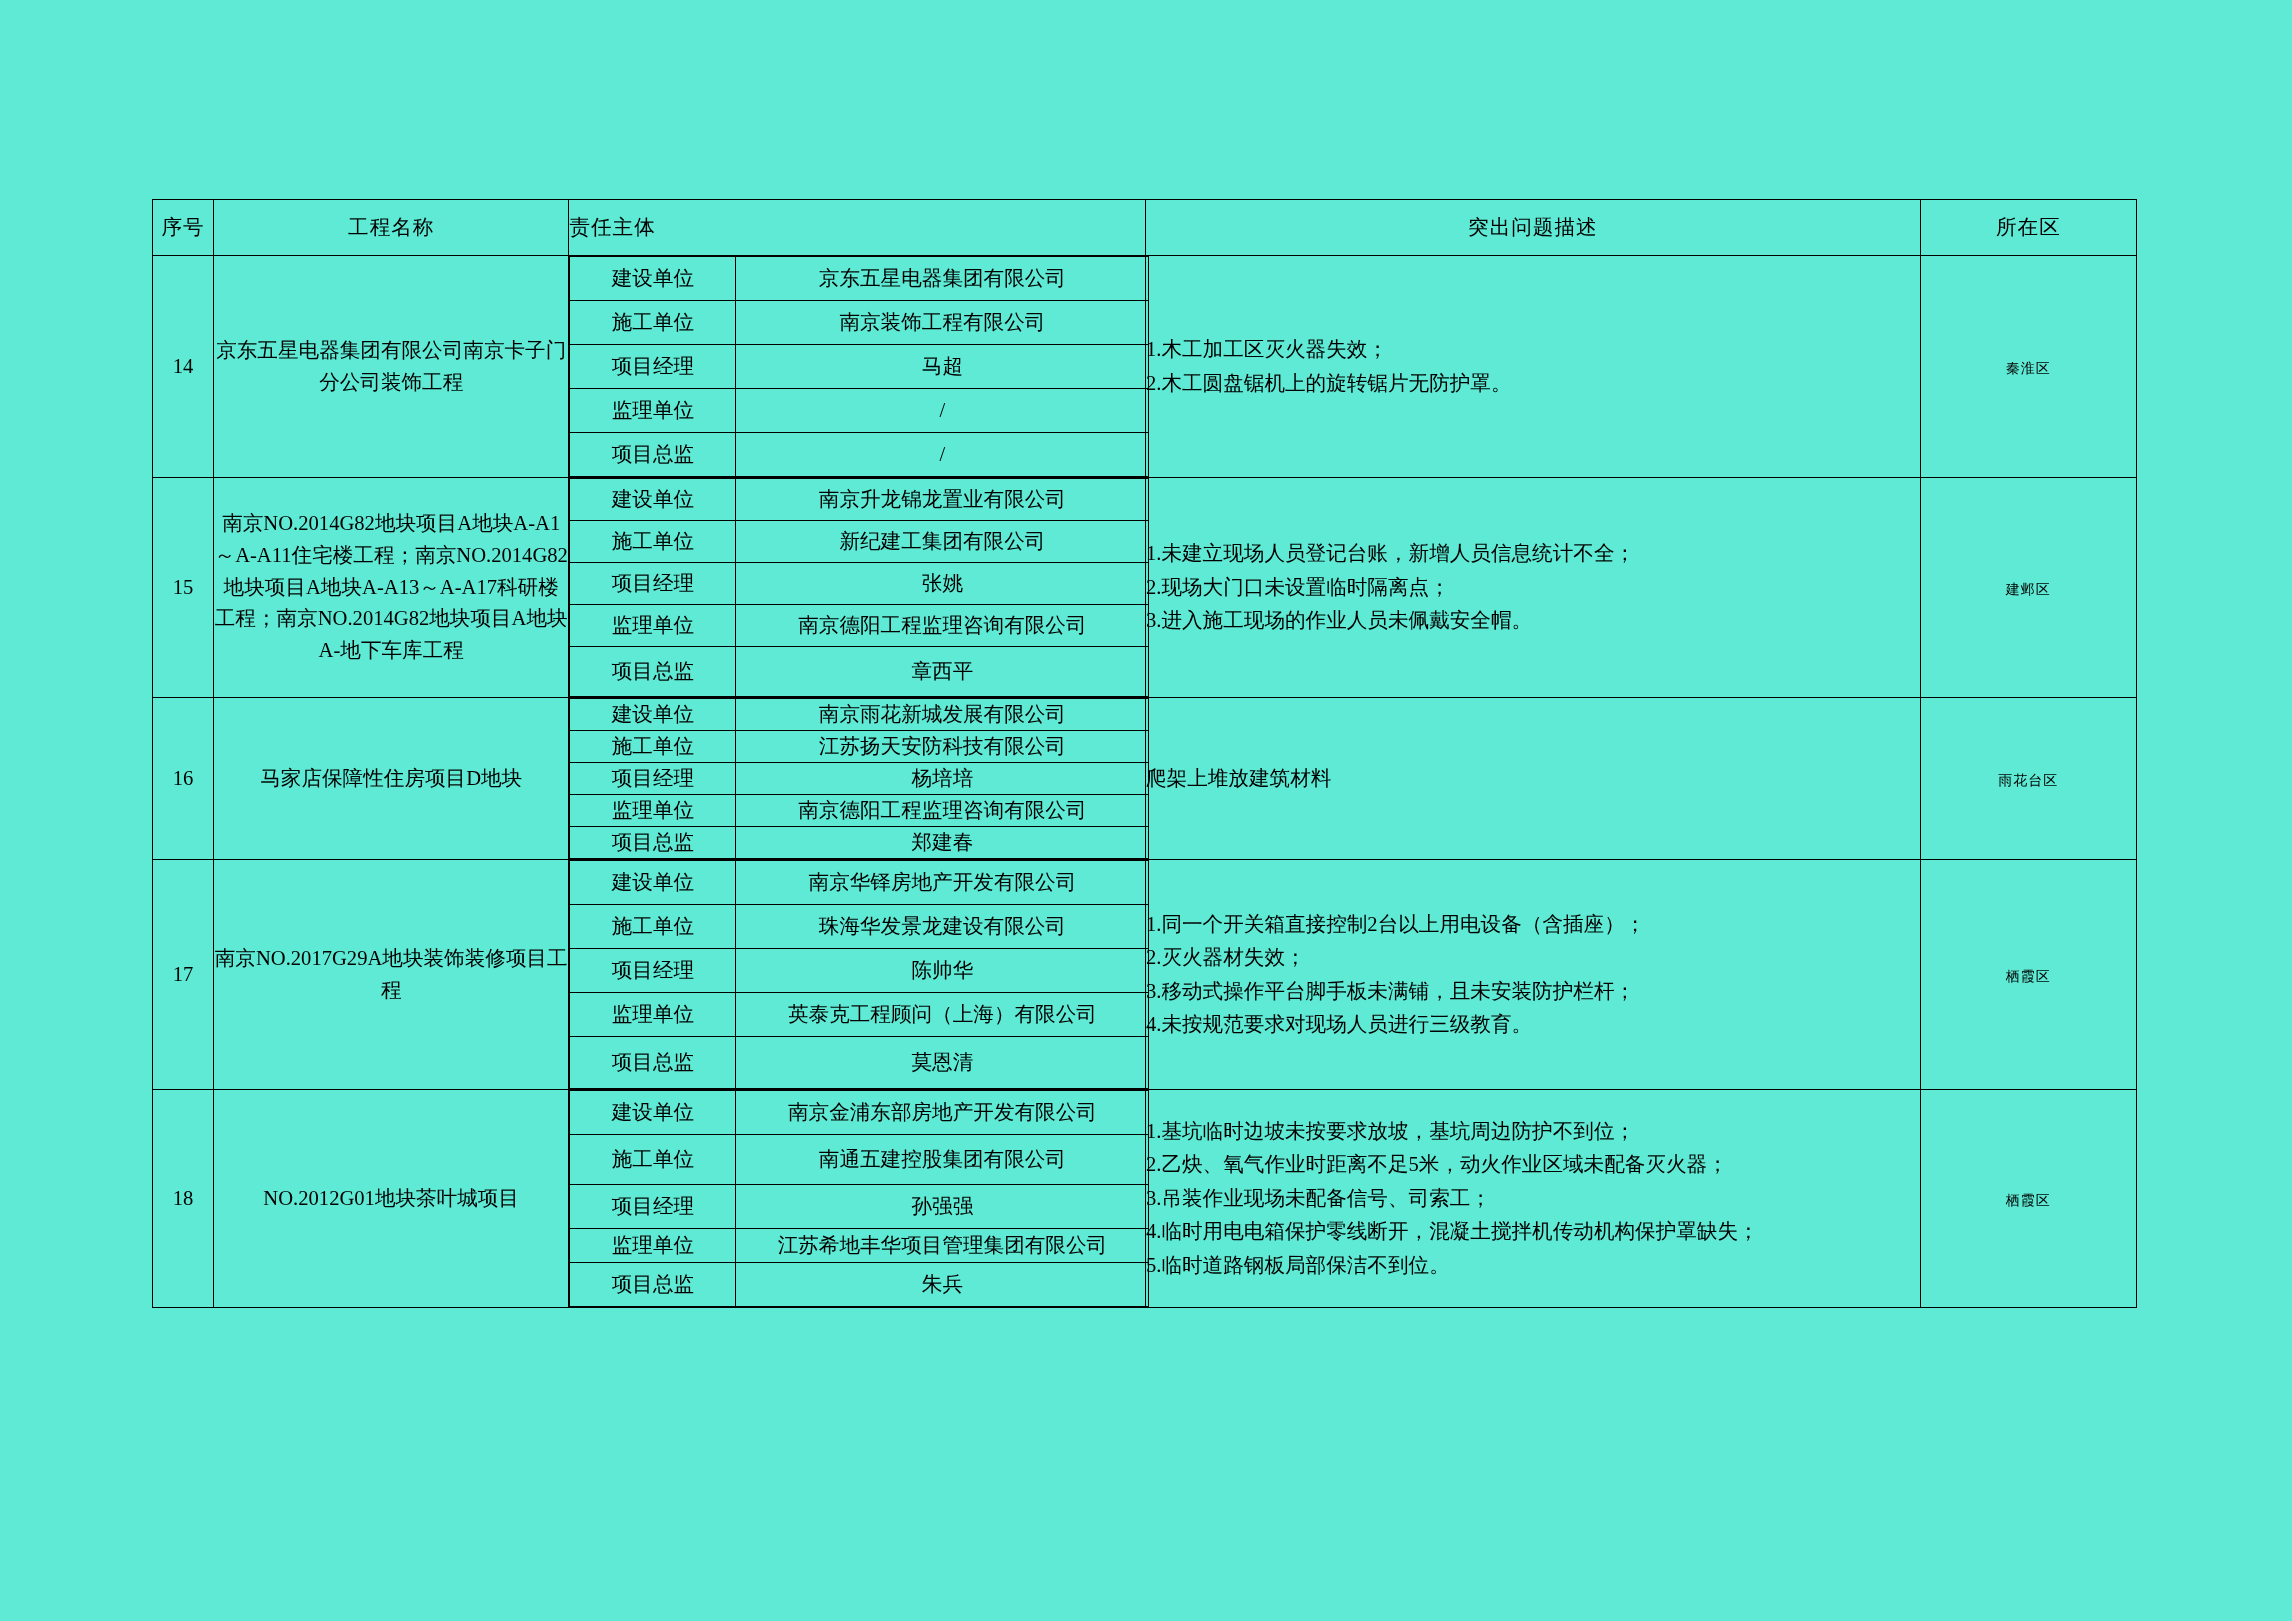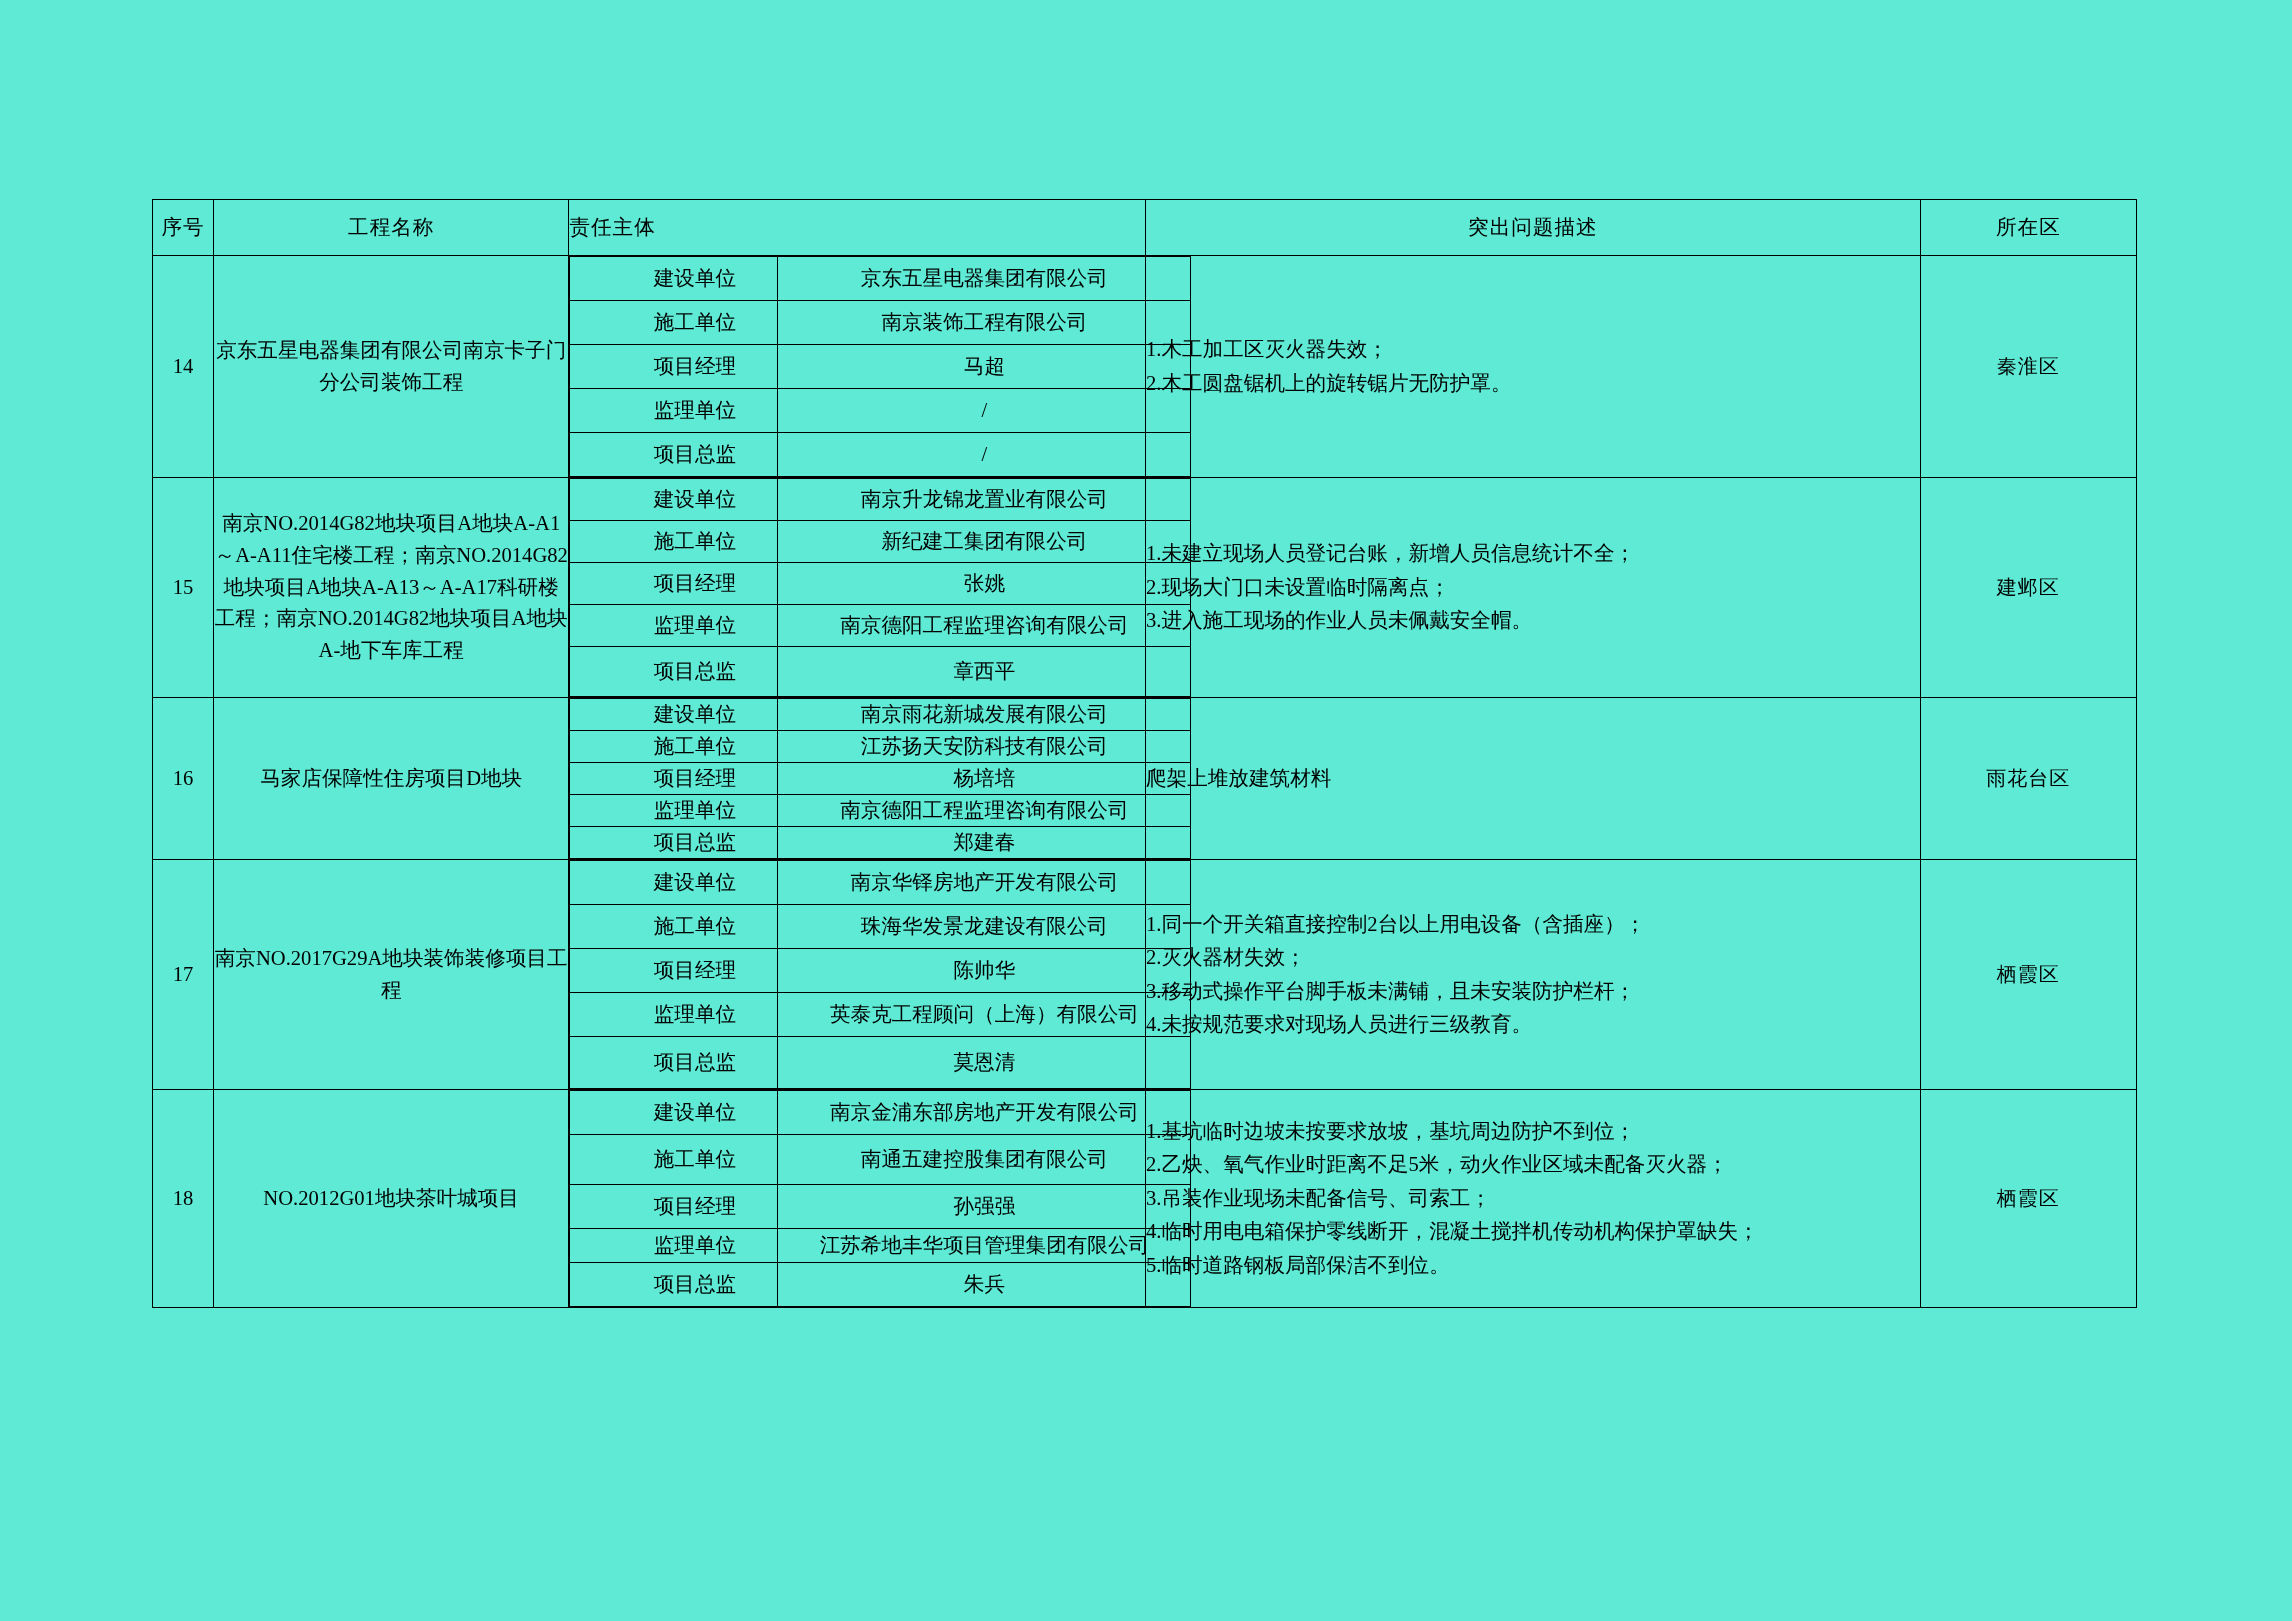--- a/index.html
+++ b/index.html
@@ -56,27 +56,27 @@
     width: 100%;
     border-collapse: collapse;
     table-layout: fixed;
   }
   .inner td {
     border: 1px solid #000000;
     font-size: 20.6px;
     text-align: center;
     padding: 0;
   }
-  .inner td.lab { width: 165px; padding-left: 42px; }
+  .inner td.lab { width: 165px; }
   .inner td.val { width: 412px; }
 
   .seq-cell { font-size: 21.6px; }
   .proj-text { display: block; line-height: 1.55; }
   .desc-text { display: block; line-height: 1.62; white-space: pre-line; }
-  .area-text { font-size: 20px; letter-spacing: 1px; margin-top: 36px; }
+  .area-text { font-size: 14px; letter-spacing: 1px; margin-top: 36px; }
   .role-row-h1 { height: 43px; }
 </style>
 </head>
 <body>
 
 <div class="page">
   <table class="doc-table">
     <colgroup>
       <col style="width:61px">
       <col style="width:355px">

